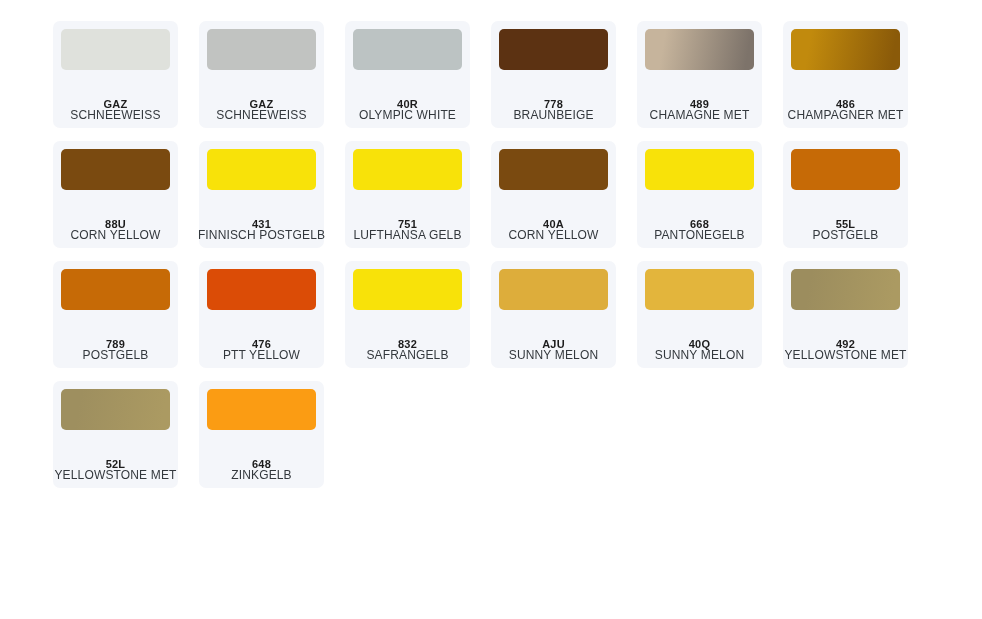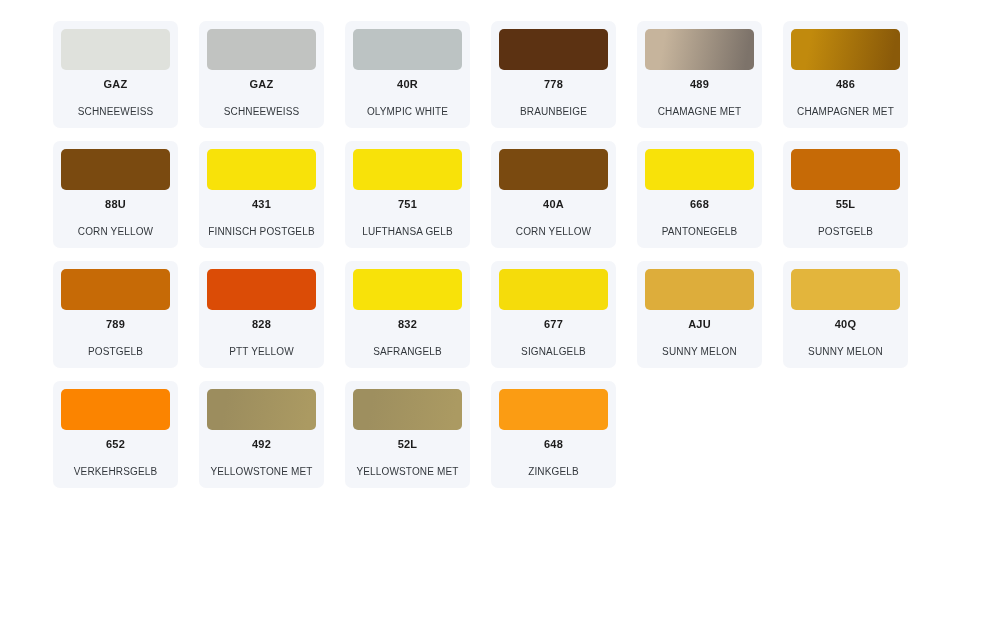--- a/index.html
+++ b/index.html
@@ -36,31 +36,31 @@
     width: 109px;
     height: 41px;
     border-radius: 5px;
     flex: 0 0 auto;
   }
   .swatch-code {
     font-size: 11px;
     font-weight: bold;
     color: #1c1c1c;
     letter-spacing: 0.2px;
-    margin-top: 8px;
+    margin-top: 28px;
     line-height: 12px;
     text-align: center;
     white-space: nowrap;
   }
   .swatch-name {
-    font-size: 10px;
+    font-size: 12px;
     font-weight: normal;
     color: #33383d;
     letter-spacing: 0.15px;
-    margin-top: 16px;
+    margin-top: 0;
     line-height: 11px;
     text-align: center;
     white-space: nowrap;
   }
 </style>
 </head>
 <body>
 
 <main id="swatch-grid">
     <div class="swatch-card">
@@ -123,47 +123,37 @@
       <div class="swatch-code">55L</div>
       <div class="swatch-name">POSTGELB</div>
     </div>
     <div class="swatch-card">
       <div class="swatch-chip" style="background: rgb(198, 106, 6);"></div>
       <div class="swatch-code">789</div>
       <div class="swatch-name">POSTGELB</div>
     </div>
     <div class="swatch-card">
       <div class="swatch-chip" style="background: rgb(219, 76, 6);"></div>
-      <div class="swatch-code">828</div>
+      <div class="swatch-code">476</div>
       <div class="swatch-name">PTT YELLOW</div>
     </div>
     <div class="swatch-card">
       <div class="swatch-chip" style="background: rgb(248, 226, 9);"></div>
       <div class="swatch-code">832</div>
       <div class="swatch-name">SAFRANGELB</div>
-    </div>
-    <div class="swatch-card">
-      <div class="swatch-chip" style="background: rgb(245, 220, 11);"></div>
-      <div class="swatch-code">677</div>
-      <div class="swatch-name">SIGNALGELB</div>
     </div>
     <div class="swatch-card">
       <div class="swatch-chip" style="background: rgb(221, 173, 59);"></div>
       <div class="swatch-code">AJU</div>
       <div class="swatch-name">SUNNY MELON</div>
     </div>
     <div class="swatch-card">
       <div class="swatch-chip" style="background: rgb(227, 181, 60);"></div>
       <div class="swatch-code">40Q</div>
       <div class="swatch-name">SUNNY MELON</div>
-    </div>
-    <div class="swatch-card">
-      <div class="swatch-chip" style="background: rgb(251, 132, 0);"></div>
-      <div class="swatch-code">652</div>
-      <div class="swatch-name">VERKEHRSGELB</div>
     </div>
     <div class="swatch-card">
       <div class="swatch-chip" style="background: linear-gradient(100deg, rgb(156, 141, 94) 0%, rgb(156, 141, 94) 18%, rgb(171, 154, 98) 92%, rgb(171, 154, 98) 100%);"></div>
       <div class="swatch-code">492</div>
       <div class="swatch-name">YELLOWSTONE MET</div>
     </div>
     <div class="swatch-card">
       <div class="swatch-chip" style="background: linear-gradient(100deg, rgb(158, 143, 95) 0%, rgb(158, 143, 95) 18%, rgb(171, 154, 98) 92%, rgb(171, 154, 98) 100%);"></div>
       <div class="swatch-code">52L</div>
       <div class="swatch-name">YELLOWSTONE MET</div>

